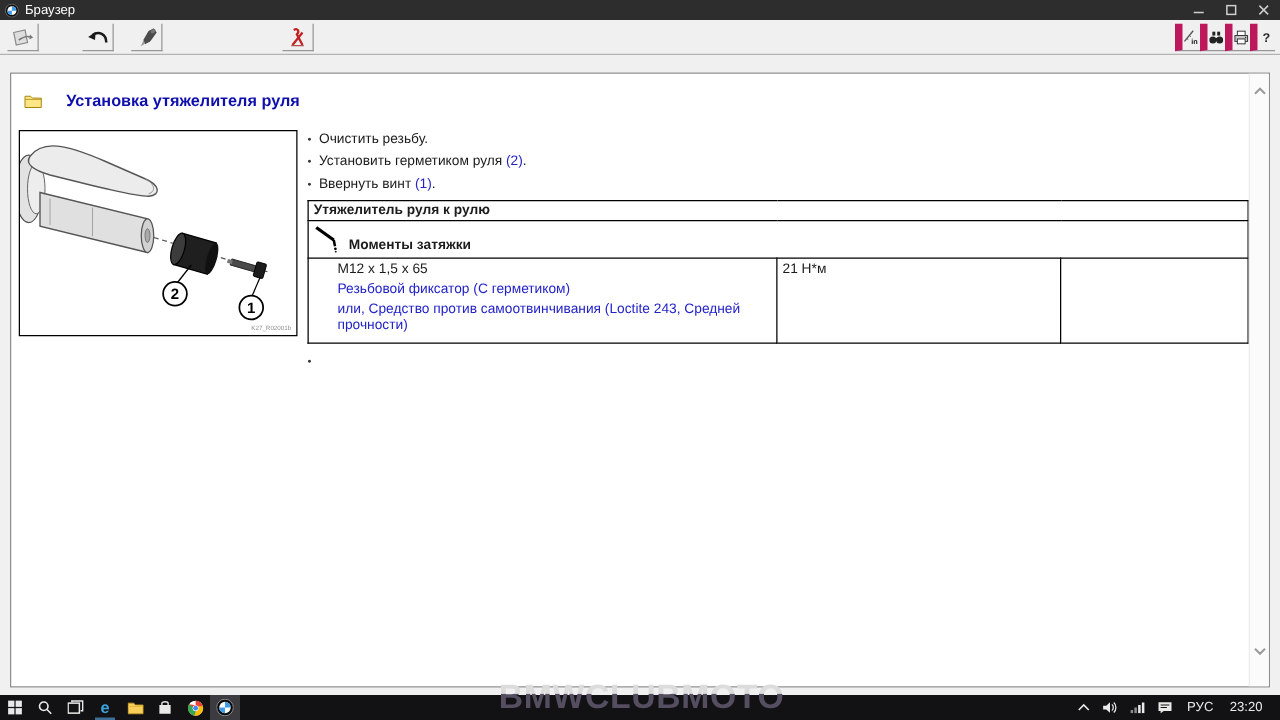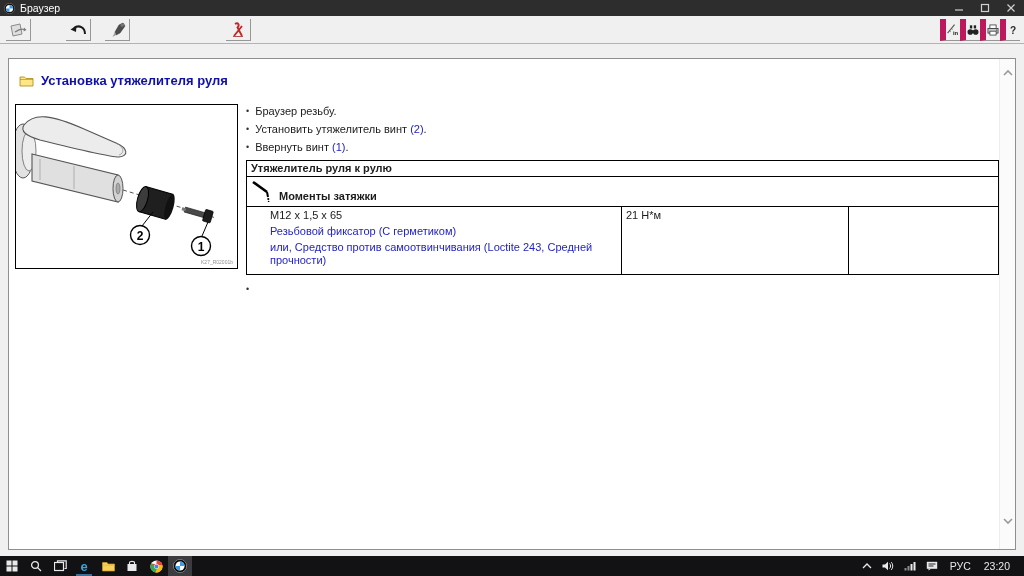--- a/index.html
+++ b/index.html
@@ -47,21 +47,21 @@
   .scrollbar {
     position:absolute; top:0; right:0; bottom:0; width:16px;
     background:#fbfbfb; border-left:1px solid #ededed;
   }
   .scroll-arrow { position:absolute; left:2px; width:12px; height:12px; color:#9a9a9a; }
   .scroll-up { top:8px; }
   .scroll-down { bottom:22px; }
 
   .doc-heading {
     position:absolute; left:10px; top:14px; display:flex; align-items:center;
-    color:#0f0fad; font-weight:bold; font-size:13px;
+    color:#0f0fad; font-weight:bold; font-size:13px;gap:12px;
   }
   .doc-heading svg { margin-right:7px; }
 
   .figure {
     position:absolute; left:6px; top:45px; width:223px; height:165px;
     border:1px solid #000; background:#fff;
   }
 
   .rightcol { position:absolute; left:237px; top:47px; width:752px; font-size:11px; color:#1c1c1c; }
   .step { display:flex; margin-bottom:7px; line-height:11px; }
@@ -248,25 +248,25 @@
         <text x="185" y="145.5" text-anchor="middle" font-size="12" font-weight="bold" fill="#000">1</text>
 
         <text x="217" y="159" text-anchor="end" font-size="5" fill="#909090">K27_R02001b</text>
       </svg>
     </div>
 
     <div class="rightcol">
 
       <div class="step">
         <span class="bullet">•</span>
-        <span><span>Браузер резьбу.</span><a class="blue-link"></a><span></span></span>
+        <span><span>Очистить резьбу.</span><a class="blue-link"></a><span></span></span>
       </div>
       <div class="step">
         <span class="bullet">•</span>
-        <span><span>Установить утяжелитель винт </span><a class="blue-link">(2)</a><span>.</span></span>
+        <span><span>Установить герметиком руля </span><a class="blue-link">(2)</a><span>.</span></span>
       </div>
       <div class="step">
         <span class="bullet">•</span>
         <span><span>Ввернуть винт </span><a class="blue-link">(1)</a><span>.</span></span>
       </div>
 
       <table class="torque">
         <colgroup>
             <col style="width:375px">
             <col style="width:227px">
@@ -309,20 +309,21 @@
     <div class="scrollbar">
       <svg class="scroll-arrow scroll-up" viewBox="0 0 12 12">
         <polyline points="2,8 6,4 10,8" fill="none" stroke="currentColor" stroke-width="1.6"></polyline>
       </svg>
       <svg class="scroll-arrow scroll-down" viewBox="0 0 12 12">
         <polyline points="2,4 6,8 10,4" fill="none" stroke="currentColor" stroke-width="1.6"></polyline>
       </svg>
     </div>
   </div>
 
+  <div class="watermark">BMWCLUBMOTO</div>
 
   <div class="taskbar">
     <div class="tb-icon">
       <svg width="12" height="12" viewBox="0 0 12 12">
         <rect x="0.5" y="0.5" width="5" height="5" fill="#e9e9e9"></rect>
           <rect x="6.5" y="0.5" width="5" height="5" fill="#e9e9e9"></rect>
         <rect x="0.5" y="6.5" width="5" height="5" fill="#e9e9e9"></rect>
           <rect x="6.5" y="6.5" width="5" height="5" fill="#e9e9e9"></rect>
       </svg>
     </div>

